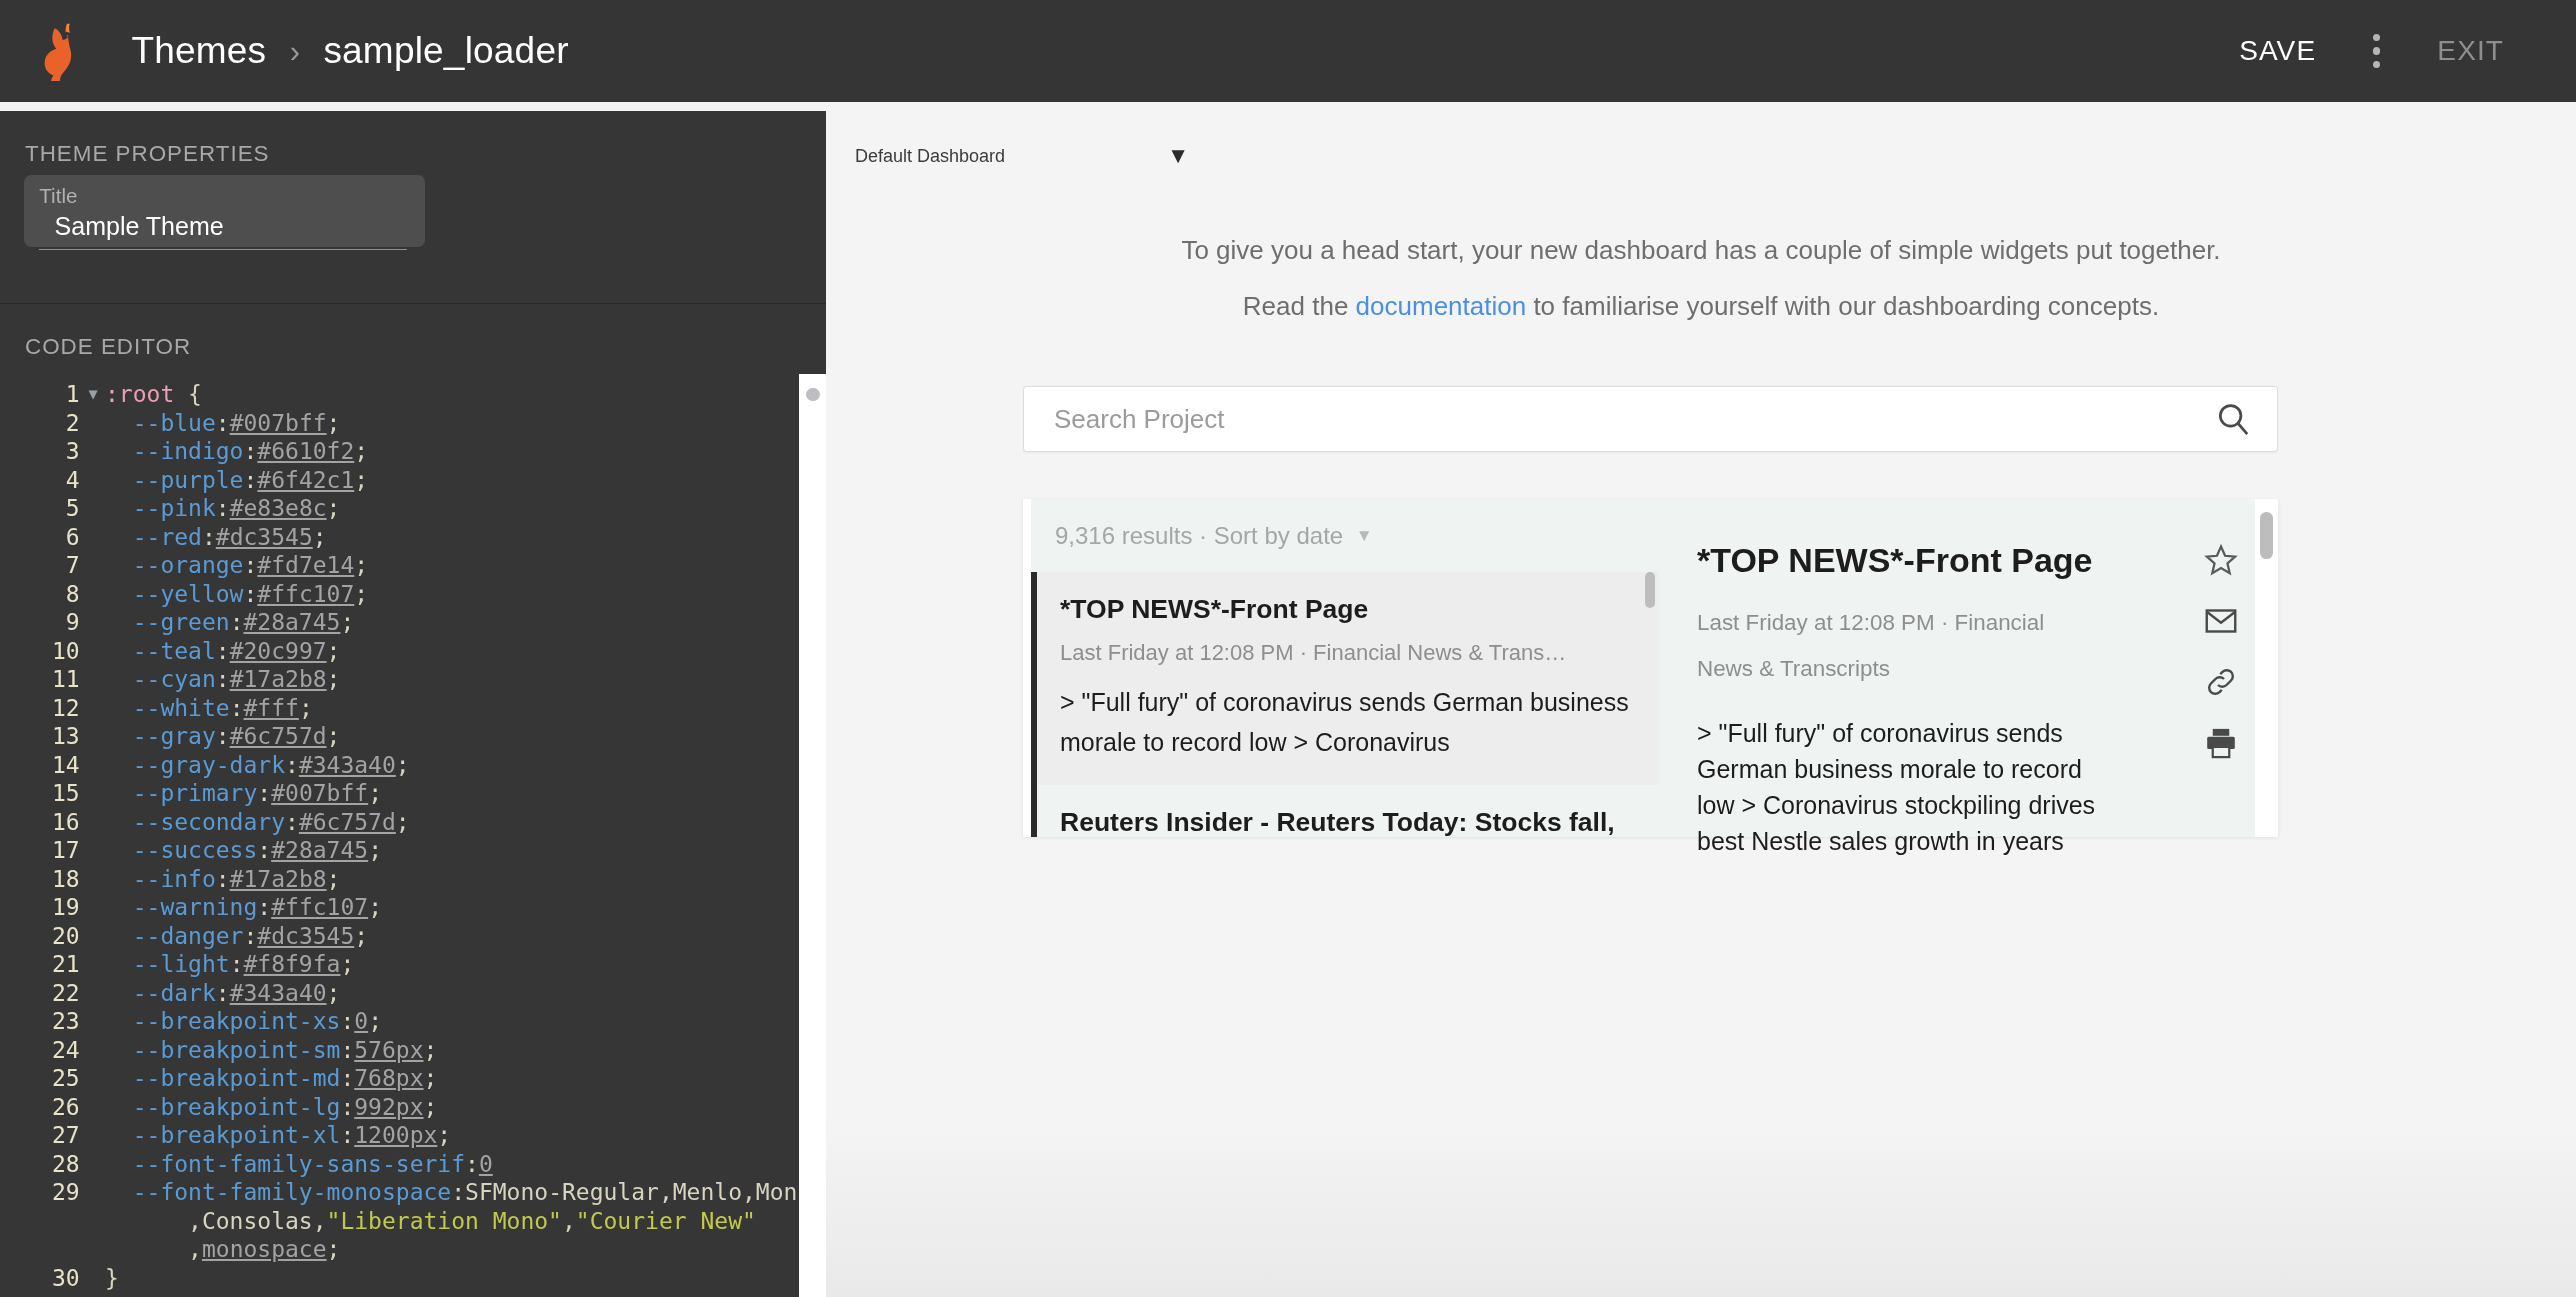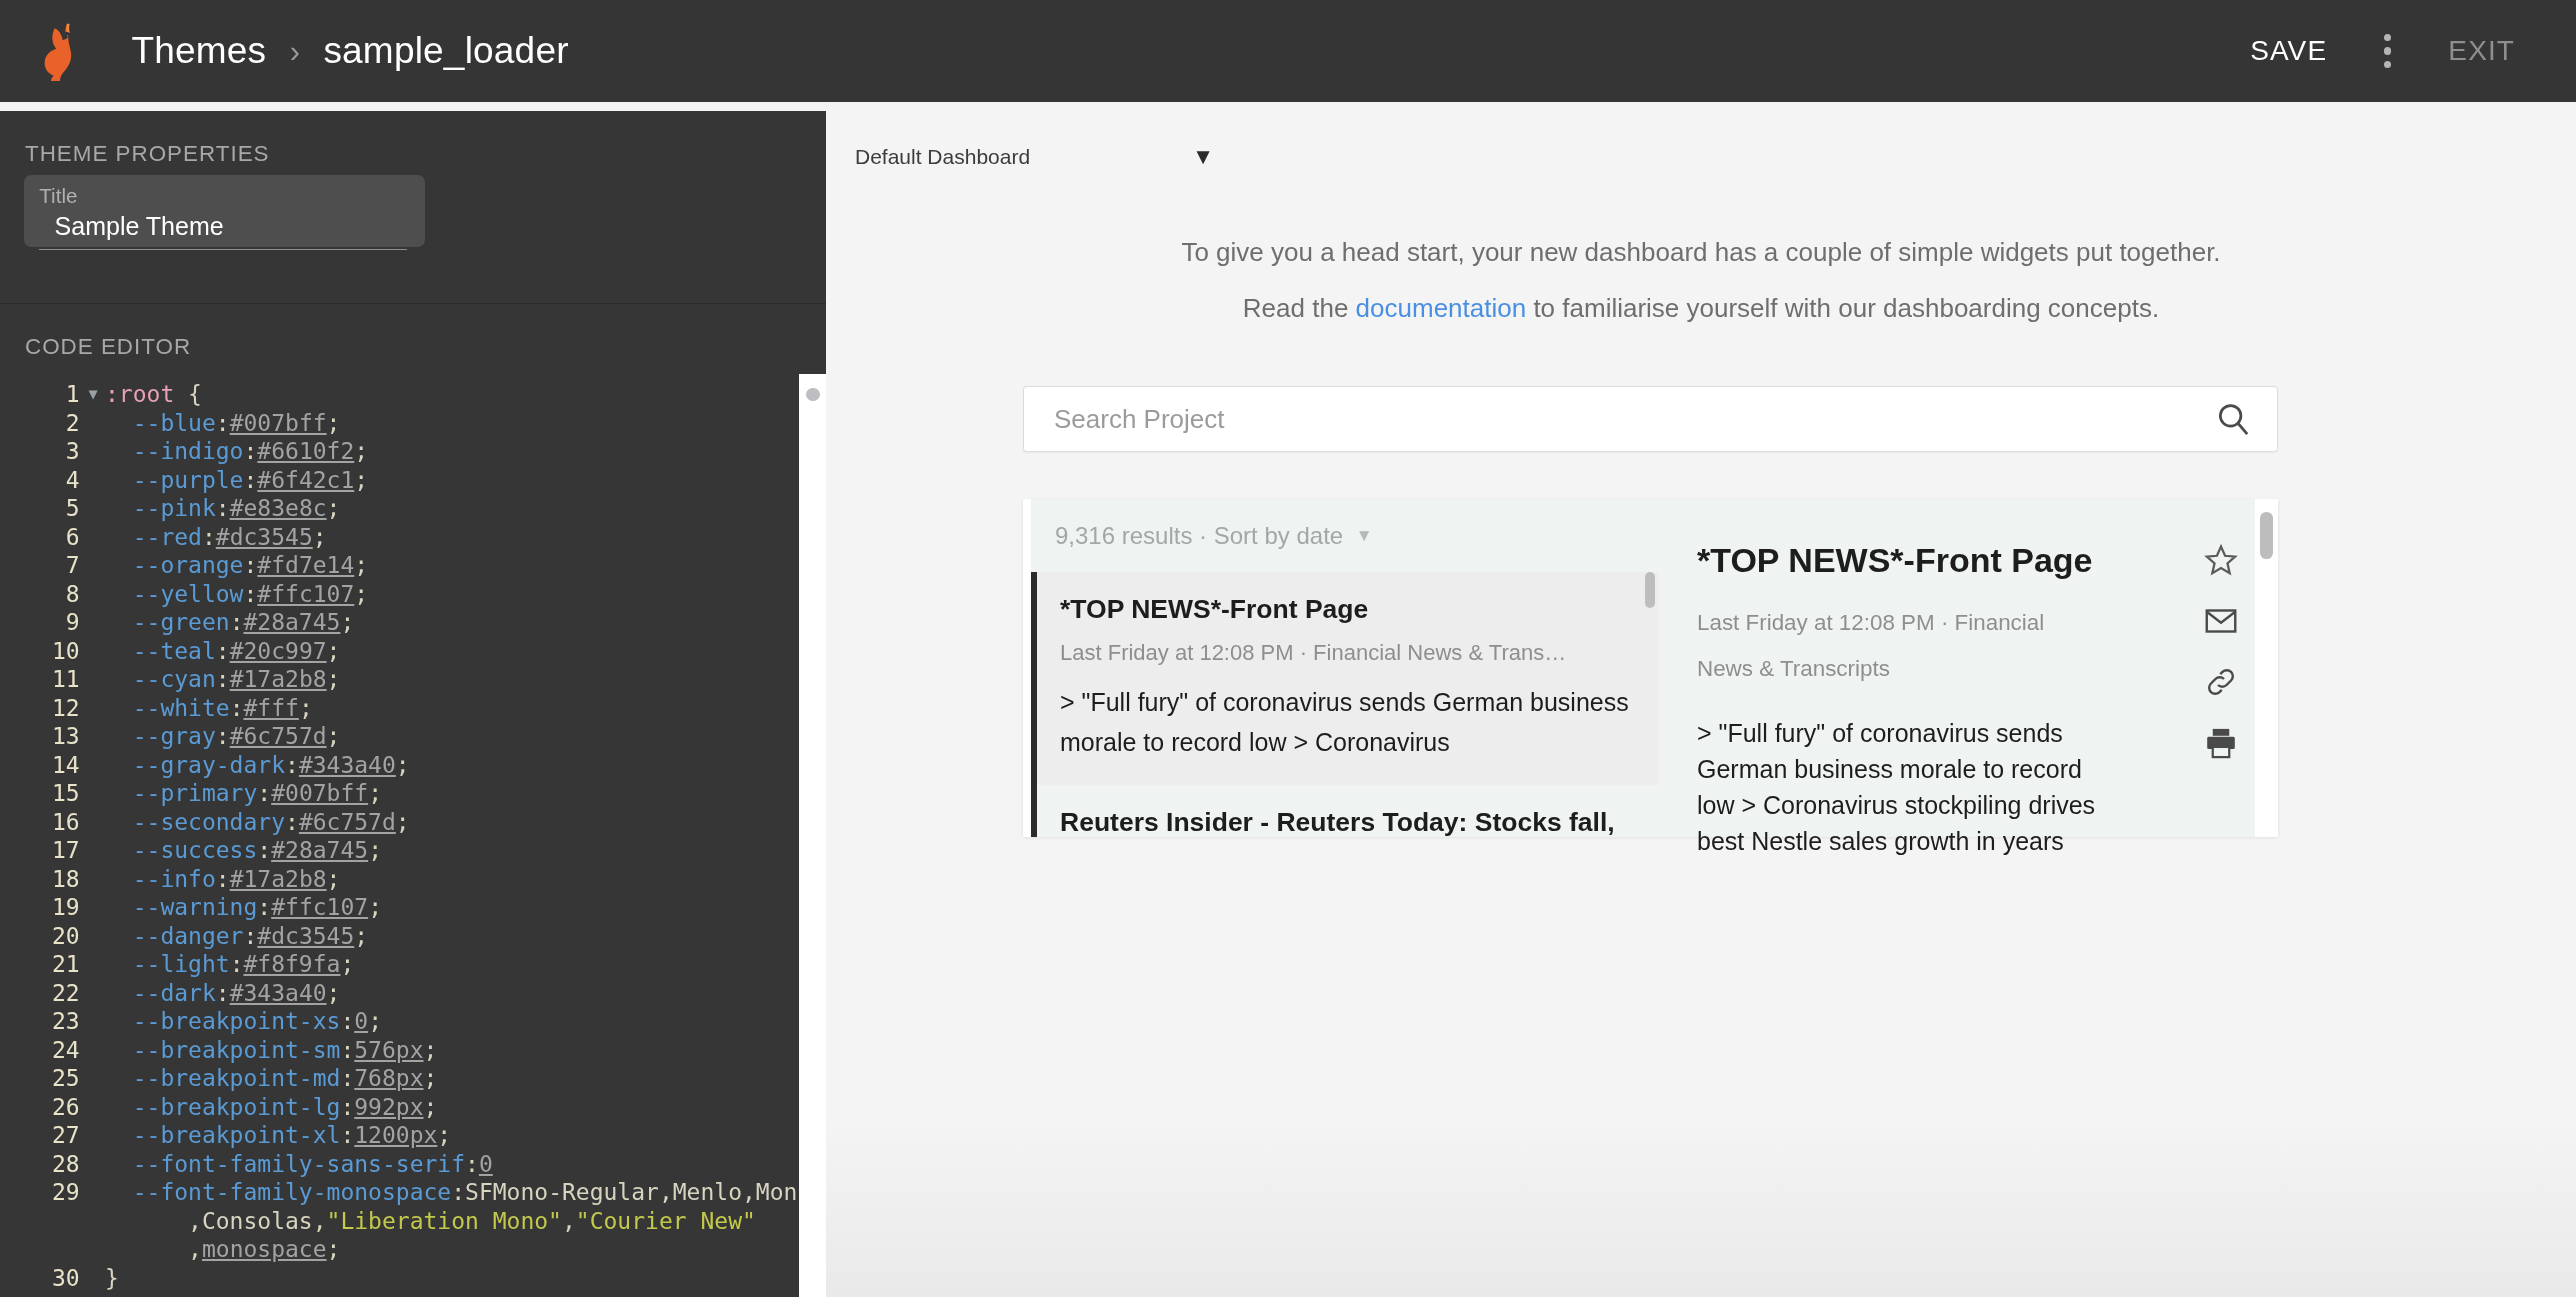--- a/index.html
+++ b/index.html
@@ -19,21 +19,21 @@
   }
   #logo-wrap { width: 126px; display: flex; justify-content: center; align-items: center; }
   #logo-wrap svg { display: block; }
   #breadcrumb { display: flex; align-items: center; gap: 0; }
   .crumb {
     color: #ffffff; font-size: 37px; letter-spacing: 0.2px;
     padding: 0 5.4px; white-space: nowrap;
   }
   .crumb.sep { color: #9a9a9a; font-size: 30.5px; padding: 0 18px; }
   #topbar-right {
-    margin-left: auto; display: flex; align-items: center; gap: 0; padding-right: 41px;
+    margin-left: auto; display: flex; align-items: center; gap: 0; padding-right: 52px;
   }
   #save-button {
     color: #fff; font-size: 28px; letter-spacing: 1.1px; padding: 12.6px 20px;
     background: none; border: none; font-family: inherit; cursor: pointer;
   }
   #kebab-button {
     width: 56px; height: 56px; display: flex; flex-direction: column;
     align-items: center; justify-content: center; gap: 6.3px; cursor: pointer;
     margin: 0 12.6px;
   }
@@ -97,21 +97,21 @@
 
   
   #main {
     position: absolute; left: 826px; top: 111px; width: 1750px; height: 1187px;
     background: #f4f4f4;
     background: linear-gradient(180deg,#f4f4f4 0%, #f4f4f4 85%, #e9e9e9 100%);
   }
   #dash-selector {
     display: flex; align-items: center; padding: 34px 0 0 29px;
   }
-  #dash-name { color: #3c3c3c; font-size: 21px; }
+  #dash-name { color: #3c3c3c; font-size: 18px; }
   #dash-caret {
     margin-left: 162px; color: #2b2b2b; font-size: 22.4px; line-height: 1; cursor: pointer;
   }
   #intro {
     text-align: center; margin-top: 68px; color: #6e6e6e; font-size: 26px;
   }
   #intro .line2 { margin-top: 25px; }
   #doc-link { color: #4a90e2; text-decoration: none; cursor: pointer; }
 
   

